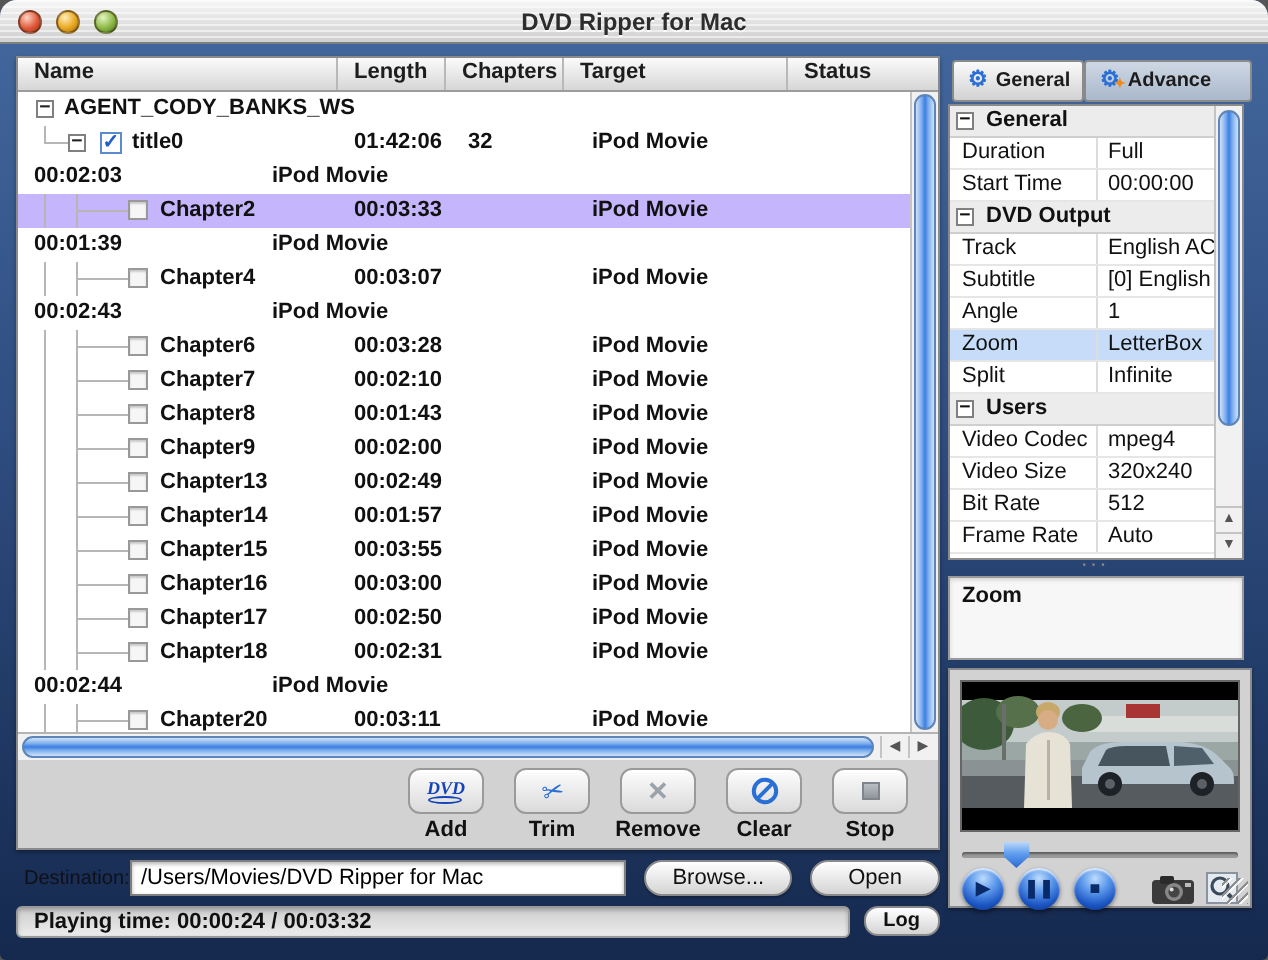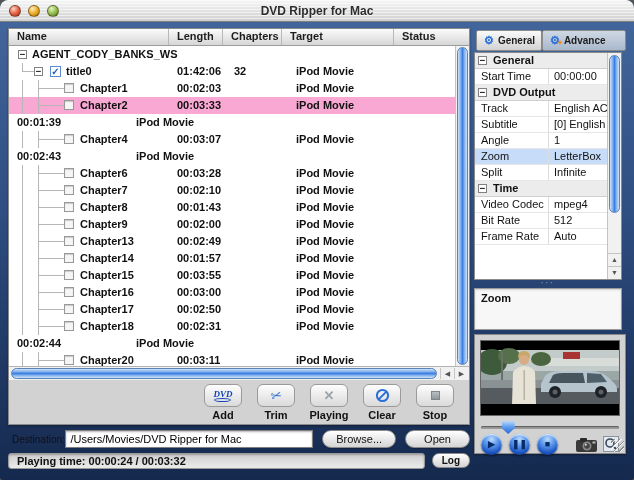--- a/index.html
+++ b/index.html
@@ -20,21 +20,21 @@
   .title-text { position:absolute; left:0; right:0; top:4px; text-align:center; font-size:12px;
                 font-weight:bold; color:#2d2d2d; text-shadow:0 1px 0 rgba(255,255,255,.8); z-index:1; }
   
   .left-panel { position:absolute; left:8px; top:28px; width:462px; height:397px;
                 background:#d2d2d2; border:1px solid #8a8a8a; box-shadow:0 1px 2px rgba(0,0,0,.35); }
   .list-header { display:flex; height:17px; background:linear-gradient(#fbfbfb,#d6d6d6);
                  border-bottom:1px solid #9c9c9c; font-size:11px; font-weight:bold; color:#1d1d1d; }
   .hcell { padding:1px 0 0 8px; border-right:1px solid #b8b8b8; overflow:hidden; white-space:nowrap; }
   .list-body { position:relative; height:320px; background:#fff; overflow:hidden; }
   .row { display:flex; height:17px; font-size:11px; font-weight:bold; color:#111; }
-  .row.selected { background:#f9a8d4; }
+  .row.selected { background:#c4b5fd; }
   .cell { overflow:hidden; white-space:nowrap; padding-top:2px; }
   .cell.name { position:relative; overflow:visible; padding-top:0; }
   .rlabel { position:absolute; top:2px; white-space:nowrap; }
   .exp { position:absolute; top:4px; width:9px; height:9px; background:#fff; border:1px solid #808080;
          font:bold 9px/7px "DejaVu Sans Mono",monospace; text-align:center; color:#222; }
   .cb  { position:absolute; top:3px; width:10px; height:10px; background:#f6f6f6; border:1px solid #999;
          box-shadow:inset 0 1px 1px rgba(0,0,0,.18); }
   .cb.checked { width:11px; height:11px; background:#fff; border:1px solid #5a8ad0; color:#1e5ec8;
          font:bold 10px/10px "Liberation Sans",sans-serif; text-align:center; box-shadow:none; }
   .vl { position:absolute; width:1px; background:#b6b6b6; }
@@ -163,27 +163,20 @@
             <span class="exp" style="left:25px">−</span>
             <span class="cb checked" style="left:41px">✓</span>
             <span class="rlabel" style="left:57px">title0</span>
           </div>
           <div class="cell" style="width:54px;padding-left:8px">01:42:06</div>
           <div class="cell" style="width:59px;padding-left:11px">32</div>
           <div class="cell" style="width:112px;padding-left:14px">iPod Movie</div>
           <div class="cell" style="flex:1"></div>
         </div>
         <div class="row">
-          <div class="cell name" style="width:160px">
-            <i class="vl" style="left:13px;top:0;height:17px"></i>
-            <i class="vl" style="left:29px;top:0;height:17px"></i>
-            <i class="hl" style="left:29px;width:26px"></i>
-            <span class="cb" style="left:55px"></span>
-            <span class="rlabel" style="left:71px">Chapter1</span>
-          </div>
           <div class="cell" style="width:54px;padding-left:8px">00:02:03</div>
           <div class="cell" style="width:59px;padding-left:11px"></div>
           <div class="cell" style="width:112px;padding-left:14px">iPod Movie</div>
           <div class="cell" style="flex:1"></div>
         </div>
         <div class="row selected">
           <div class="cell name" style="width:160px">
             <i class="vl" style="left:13px;top:0;height:17px"></i>
             <i class="vl" style="left:29px;top:0;height:17px"></i>
             <i class="hl" style="left:29px;width:26px"></i>
@@ -390,21 +383,21 @@
       <div class="tool">
         <div class="tool-btn">
             <span class="icon-scissors">✂</span>
           </div>
         <div class="tool-label">Trim</div>
       </div>
       <div class="tool">
         <div class="tool-btn">
             <span class="icon-x">✕</span>
           </div>
-        <div class="tool-label">Playing</div>
+        <div class="tool-label">Remove</div>
       </div>
       <div class="tool">
         <div class="tool-btn">
           <svg width="15" height="15" viewBox="0 0 15 15">
             <circle cx="7.5" cy="7.5" r="5.6" fill="none" stroke="#2a6fd6" stroke-width="2"></circle>
             <line x1="3.6" y1="11.4" x2="11.4" y2="3.6" stroke="#2a6fd6" stroke-width="2"></line>
           </svg>
         </div>
         <div class="tool-label">Clear</div>
       </div>
@@ -440,20 +433,24 @@
     </div>
   </div>
 
   <div class="prop-grid">
     <div class="pg-rows" id="pg-rows">
         <div class="grow">
           <span class="gexp">−</span>
           <span class="gname">General</span>
         </div>
         <div class="prow">
+          <span class="pname">Duration</span>
+          <span class="pval">Full</span>
+        </div>
+        <div class="prow">
           <span class="pname">Start Time</span>
           <span class="pval">00:00:00</span>
         </div>
         <div class="grow">
           <span class="gexp">−</span>
           <span class="gname">DVD Output</span>
         </div>
         <div class="prow">
           <span class="pname">Track</span>
           <span class="pval">English AC3</span>
@@ -469,25 +466,29 @@
         <div class="prow sel">
           <span class="pname">Zoom</span>
           <span class="pval">LetterBox</span>
         </div>
         <div class="prow">
           <span class="pname">Split</span>
           <span class="pval">Infinite</span>
         </div>
         <div class="grow">
           <span class="gexp">−</span>
-          <span class="gname">Time</span>
+          <span class="gname">Users</span>
         </div>
         <div class="prow">
           <span class="pname">Video Codec</span>
           <span class="pval">mpeg4</span>
+        </div>
+        <div class="prow">
+          <span class="pname">Video Size</span>
+          <span class="pval">320x240</span>
         </div>
         <div class="prow">
           <span class="pname">Bit Rate</span>
           <span class="pval">512</span>
         </div>
         <div class="prow">
           <span class="pname">Frame Rate</span>
           <span class="pval">Auto</span>
         </div>
       </div>

